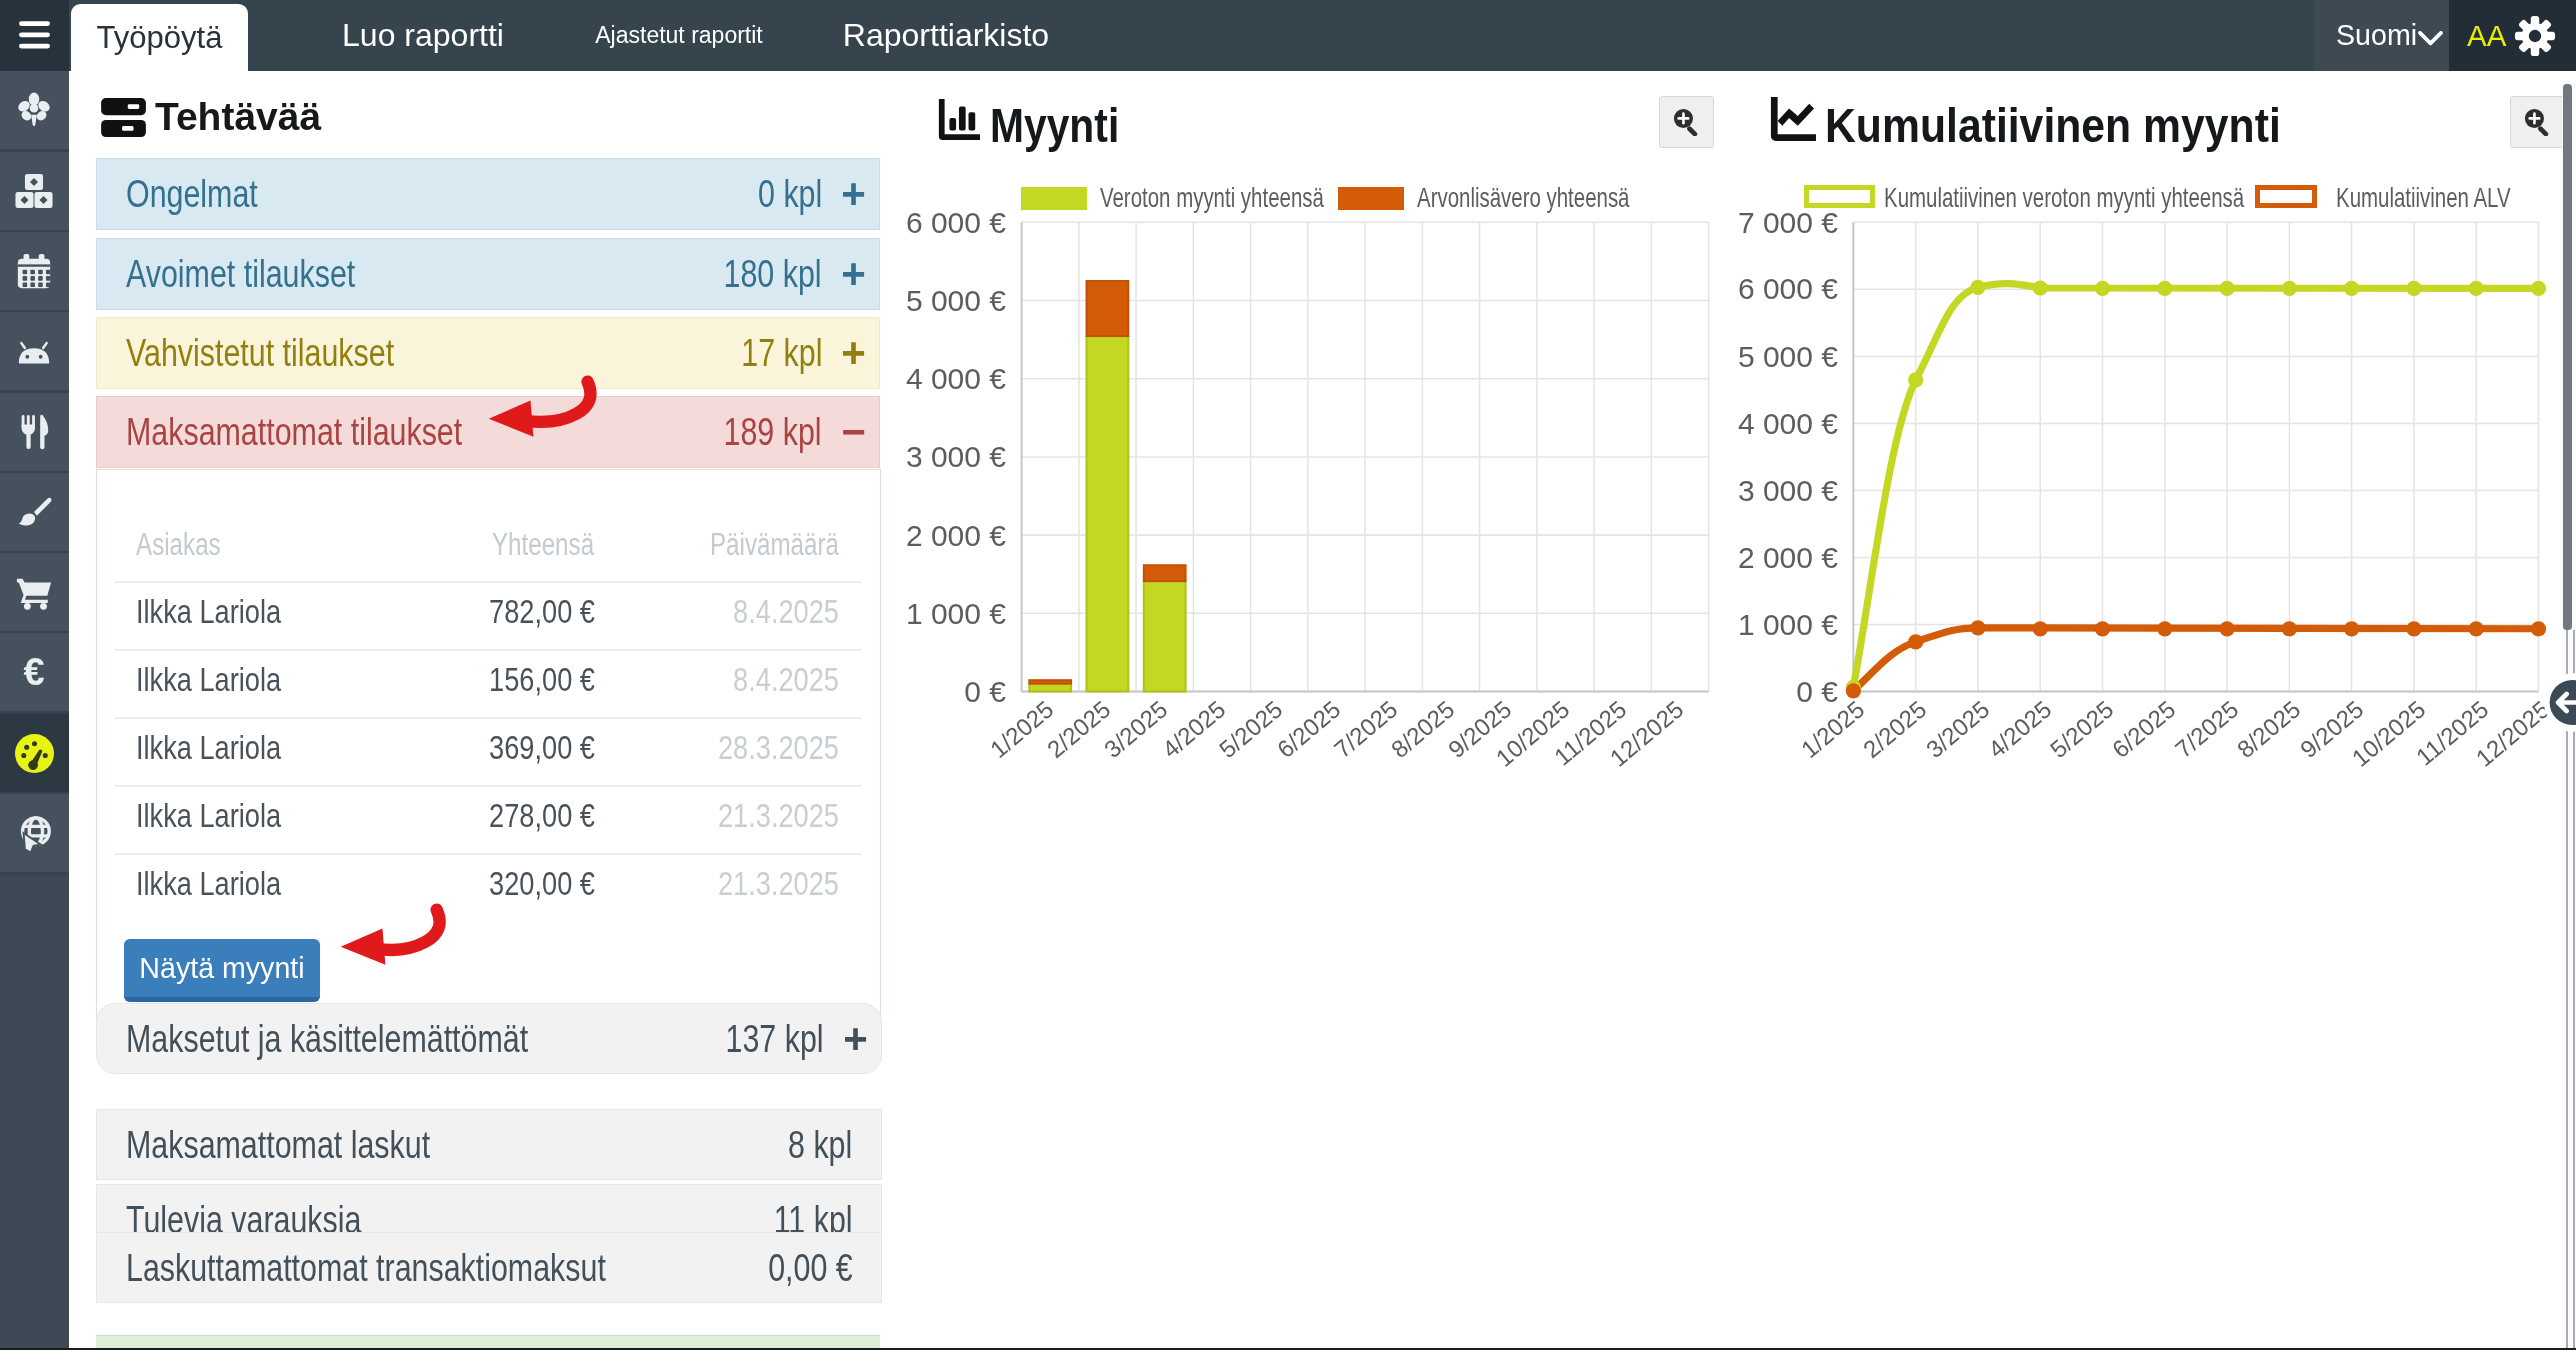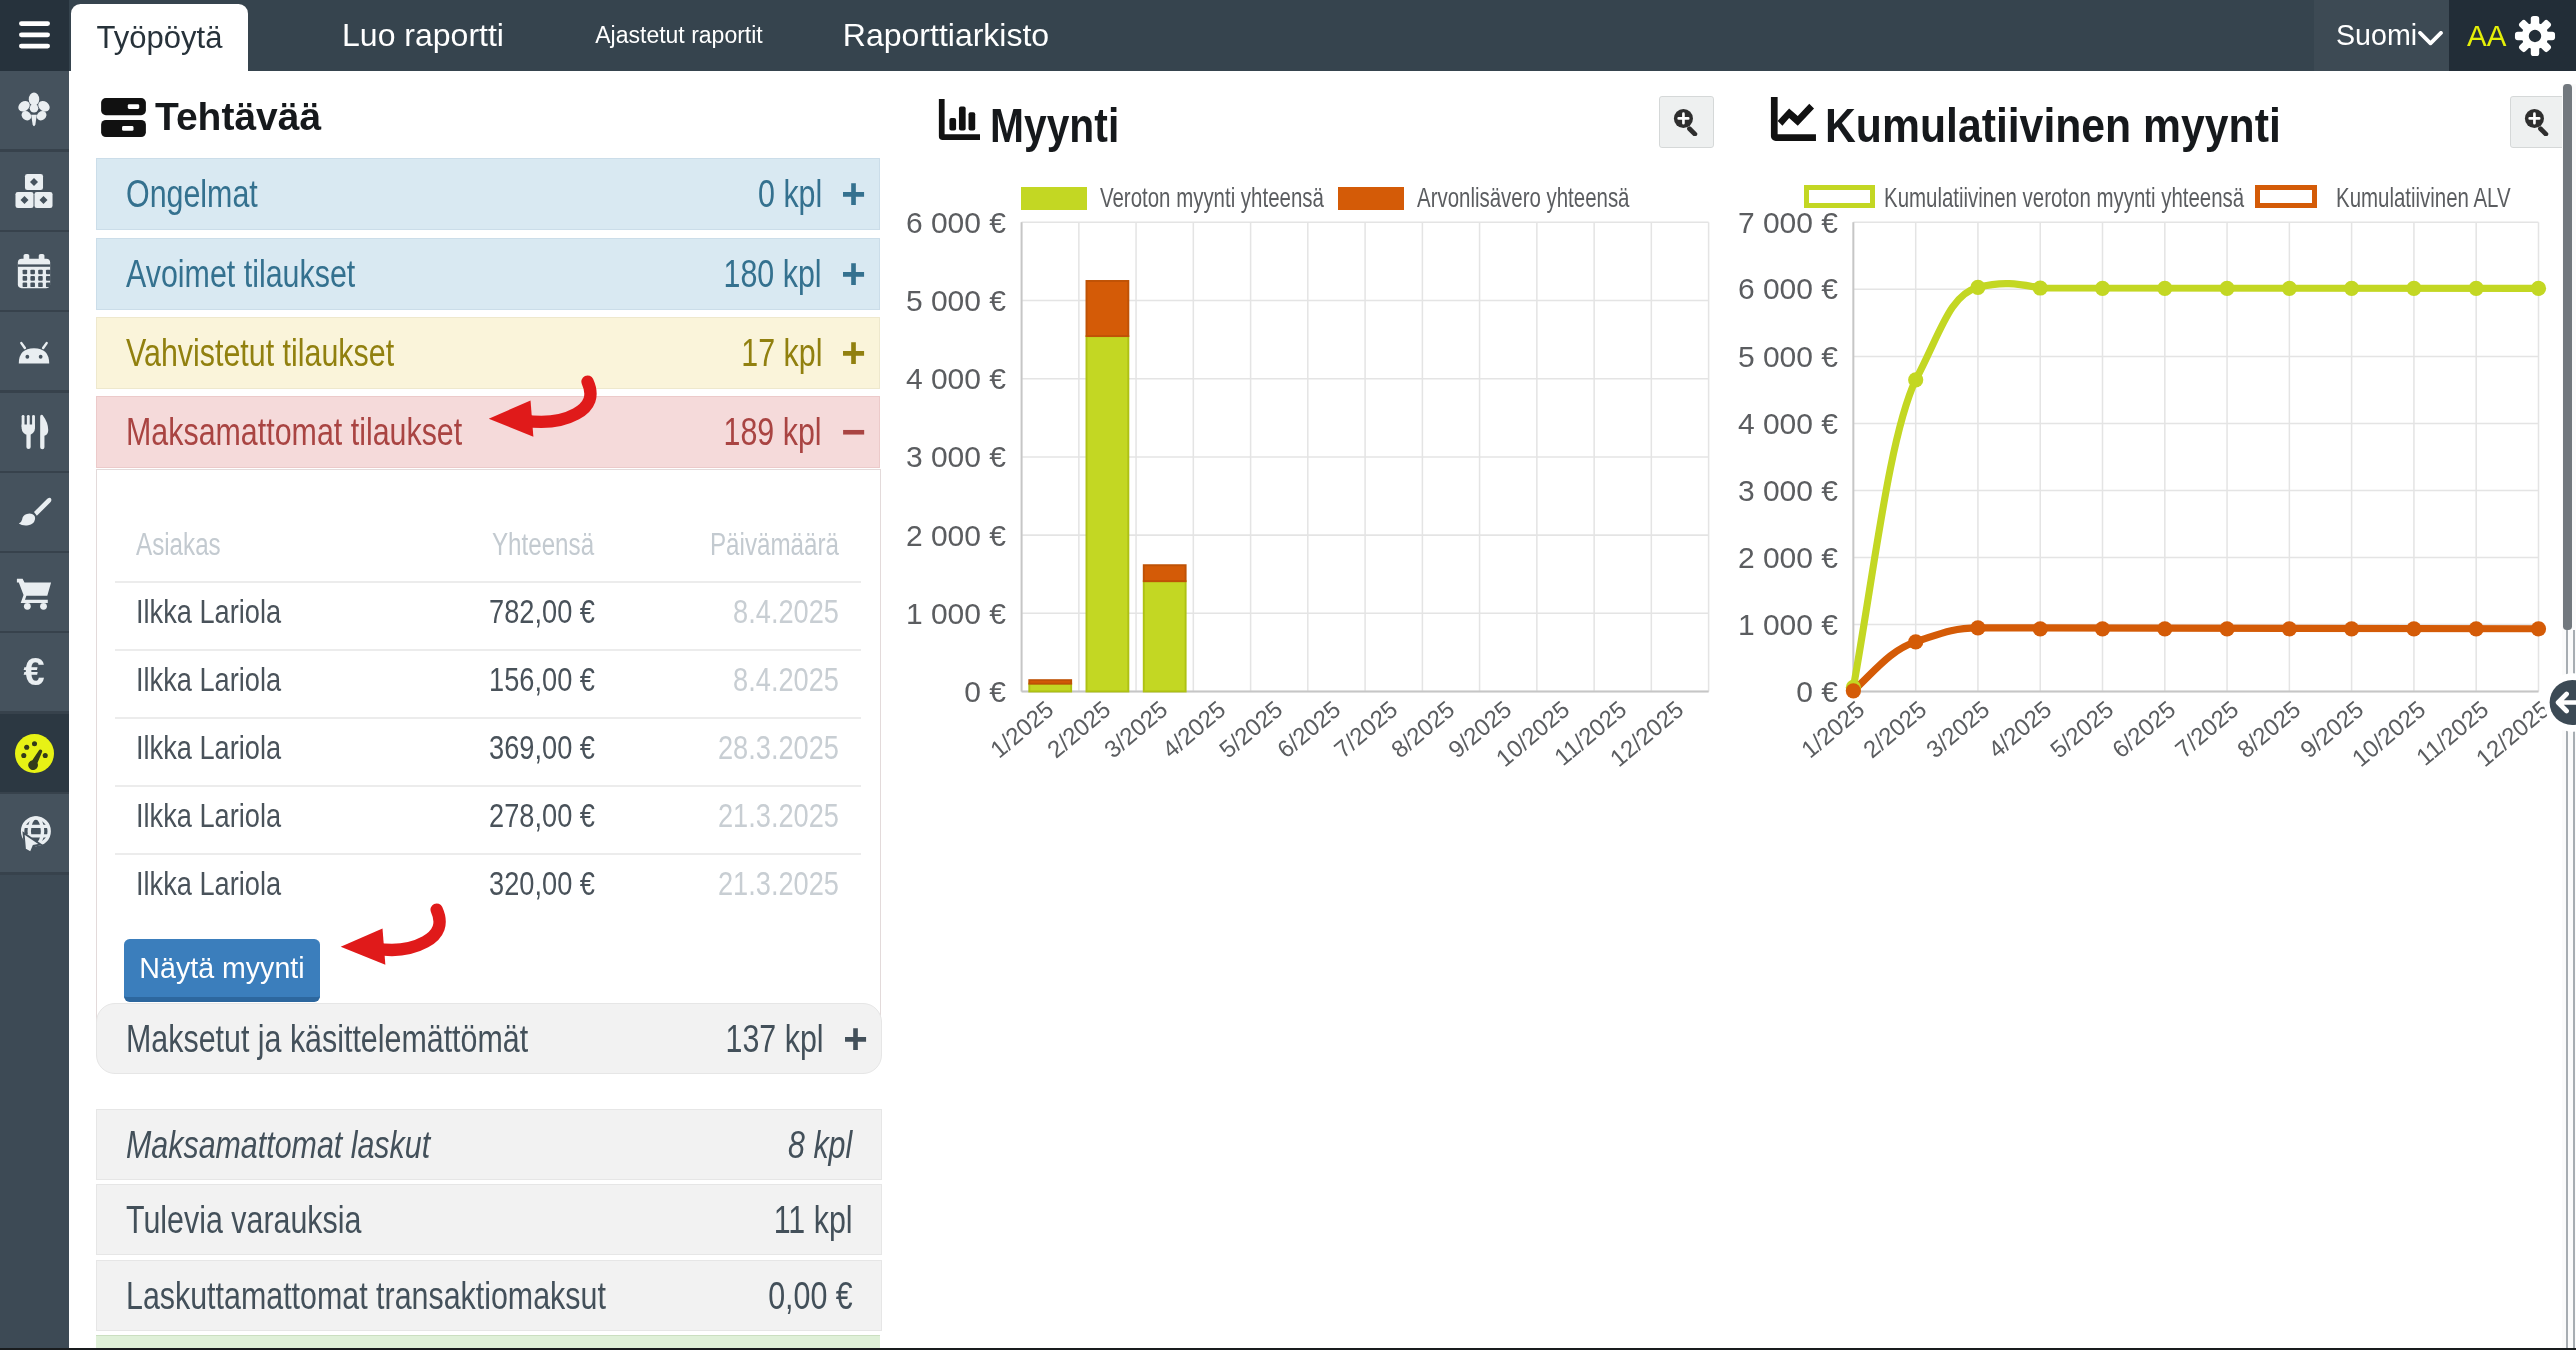--- a/index.html
+++ b/index.html
@@ -220,29 +220,29 @@
   </svg>
 <svg class="abs" style="left:335px;top:902px" width="114" height="95" viewBox="0 0 120 100">
 <path d="M107 8 q10 22 -12 34 q-22 12 -52 7" fill="none" stroke="#e01a1a" stroke-width="13" stroke-linecap="round"></path>
 <path d="M50 28 L6 47 L53 66 Z" fill="#e01a1a"></path>
   </svg>
 <div class="row grow" style="top:1003px;height:69px;border-radius:19px;">
 <span class="lbl">Maksetut ja käsittelemättömät</span>
     <span class="val" style="right:57px">137 kpl</span>
     <span class="pm">+</span>
   </div>
-<div class="row grow" style="top:1109px;height:69px;font-style:italic;">
+<div class="row grow" style="top:1109px;height:69px;">
 <span class="lbl">Maksamattomat laskut</span>
     <span class="val" style="right:28.6px">8 kpl</span>
   </div>
 <div class="row grow" style="top:1184px;height:69px;">
 <span class="lbl">Tulevia varauksia</span>
     <span class="val" style="right:28.6px">11 kpl</span>
   </div>
-<div class="row grow" style="top:1260px;height:69px;">
+<div class="row grow" style="top:1232px;height:69px;">
 <span class="lbl">Laskuttamattomat transaktiomaksut</span>
     <span class="val" style="right:28.6px">0,00 €</span>
   </div>
 <div class="abs" style="left:96px;top:1335px;width:784px;height:16px;background:#dff0d8;border-top:1.9px solid #cbdfc1"></div>
 <svg class="abs" style="left:936px;top:97px" width="44" height="44" viewBox="0 0 46 46">
 <g fill="#111">
       <path d="M3 2 h6 v37 h37 v6 h-39 a4 4 0 0 1 -4 -4 z"></path>
 <rect x="14" y="22" width="7" height="13" rx="2"></rect>
       <rect x="24" y="10" width="7" height="25" rx="2"></rect>
       <rect x="34" y="16" width="7" height="19" rx="2"></rect>

